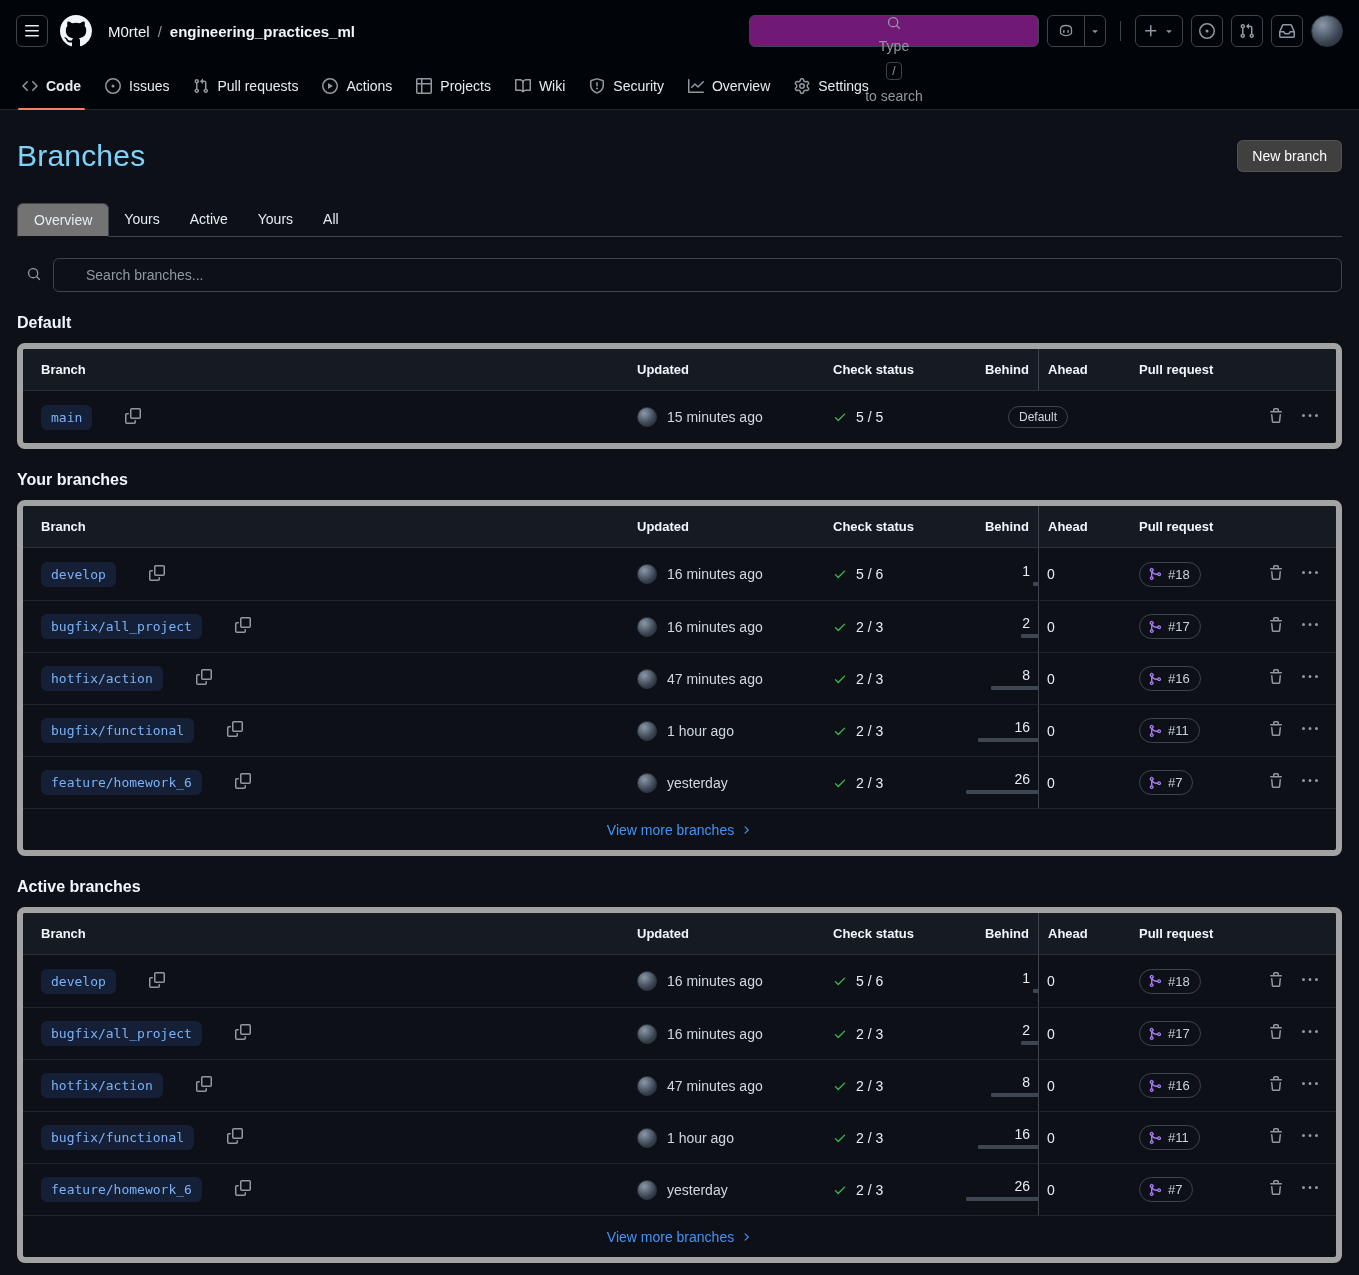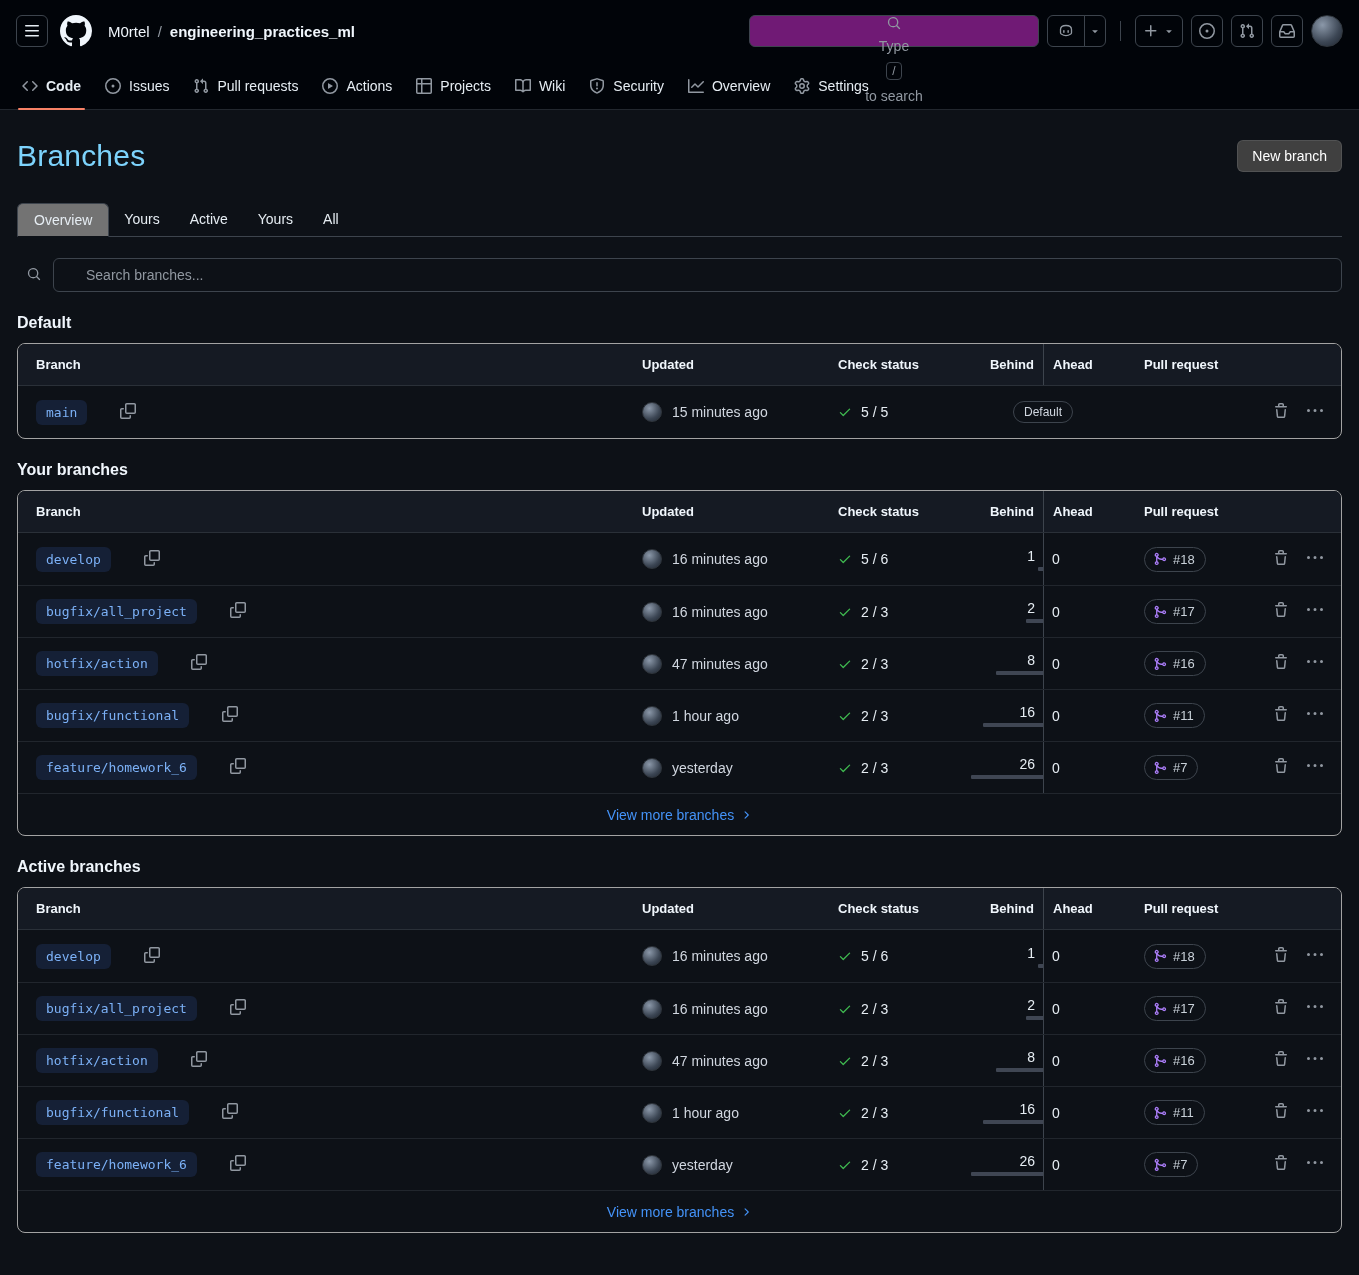--- a/index.html
+++ b/index.html
@@ -96,21 +96,21 @@
     width: 100%; height: 34px; background: #0d1117; border: 1px solid #3d444d;
     border-radius: 6px; color: #e6edf3; font-size: 14px; padding: 0 10px 0 32px;
     font-family: inherit; outline: none;
   }
   .branch-search input::placeholder { color: #9198a1; }
   .branch-search .sicon { position: absolute; left: 10px; top: 9px; color: #9198a1; }
 
   .branch-section { margin-top: 22px; }
   .section-title { font-size: 16px; font-weight: 700; color: #f0f6fc; margin-bottom: 11px; }
 
-  .btable { border: 1px solid #a3a3a3; border-radius: 8px; overflow: hidden; }
+  .btable { border: 6px solid #a3a3a3; border-radius: 8px; overflow: hidden; }
   .grid-cols {
     display: grid;
     grid-template-columns: minmax(0,1fr) 196px 120px 170px 137px 76px;
     align-items: center;
   }
   .thead { height: 42px; background: #151a23; border-bottom: 1px solid #2a3038; }
   .hcell { font-size: 13px; font-weight: 700; color: #f0f6fc; }
   .h-branch { padding-left: 18px; }
   .h-compare { display: flex; align-items: center; height: 100%; }
   .h-behind { flex: 1; text-align: right; padding-right: 9px; }

